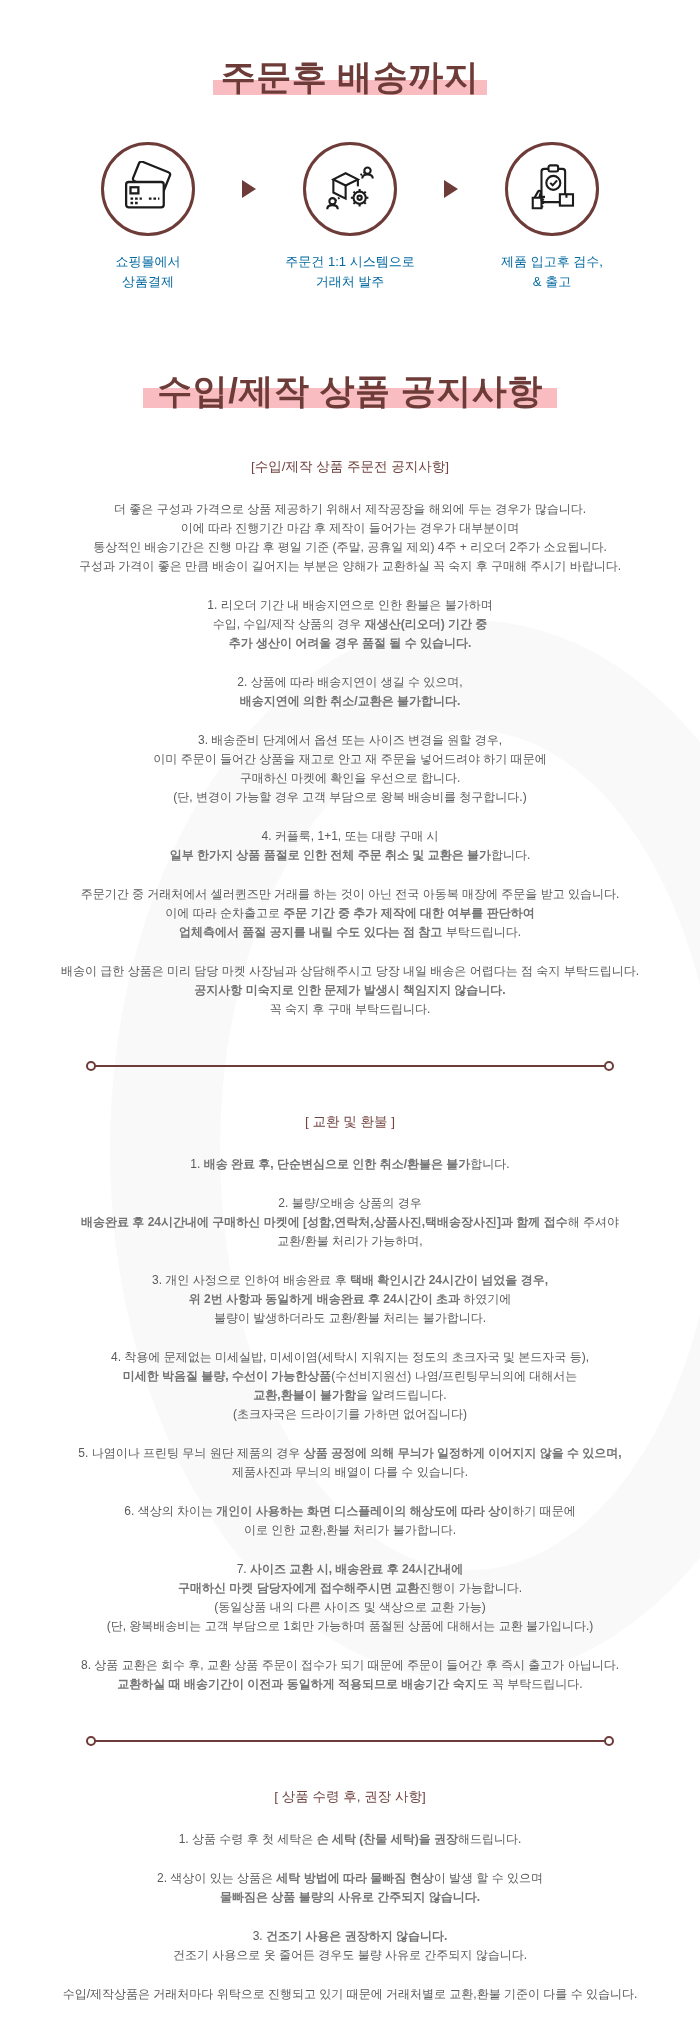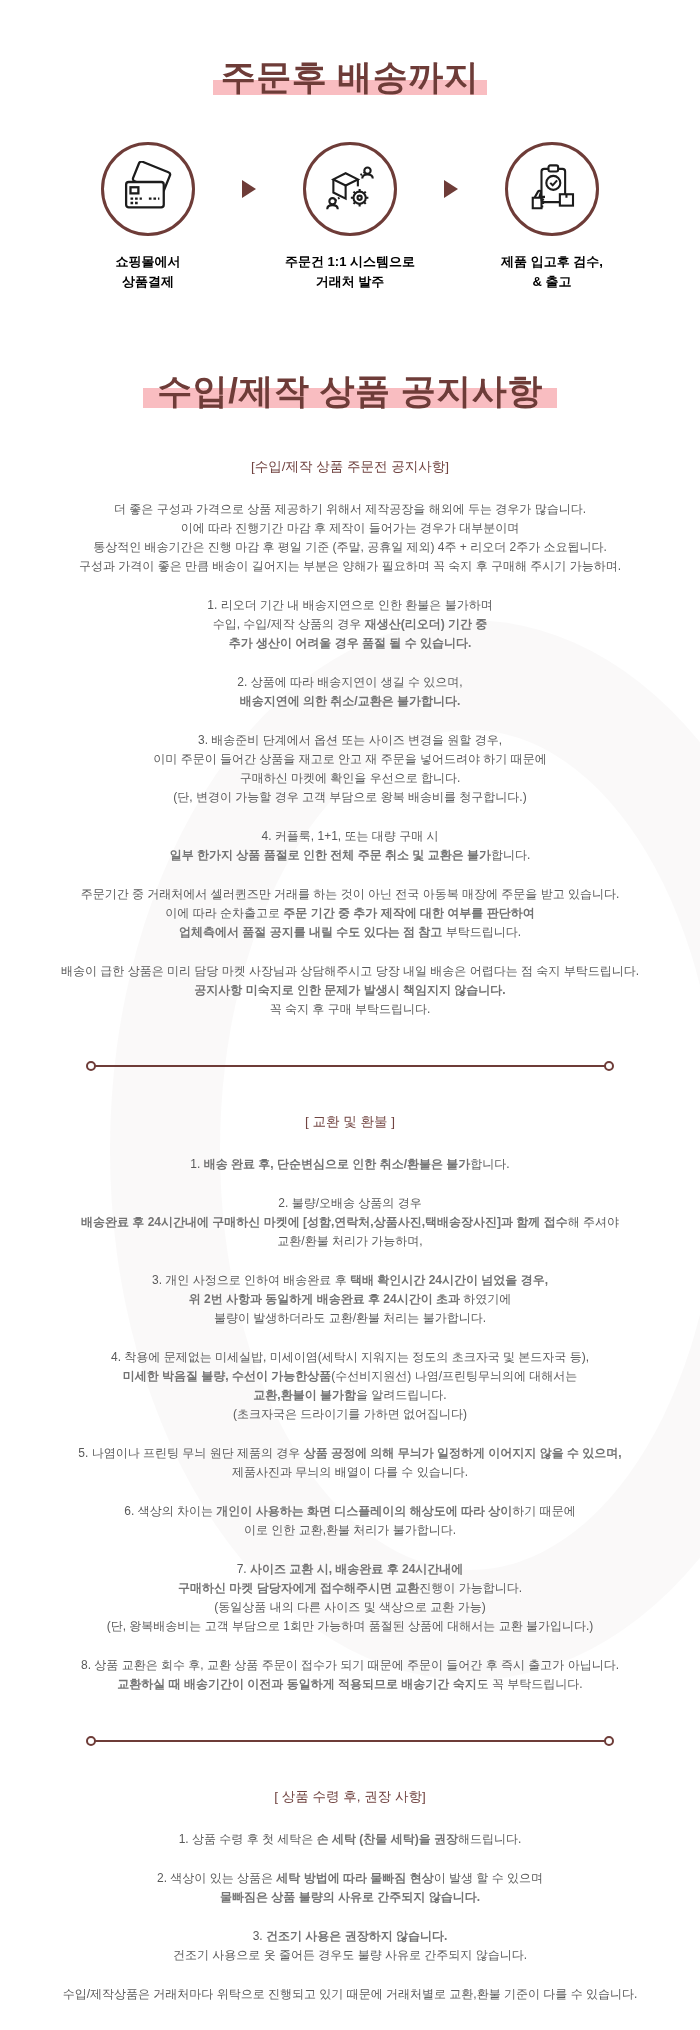--- a/index.html
+++ b/index.html
@@ -28,21 +28,21 @@
     background:linear-gradient(#f9bdc1,#f9bdc1) no-repeat center 84%/108% 20px;
   }
   
   .steps{display:flex;justify-content:center;align-items:flex-start;margin-top:44px;}
   .step{width:188px;}
   .circle{
     width:88px;height:88px;border:3px solid #6e3c38;border-radius:50%;
     margin:0 auto 16px;display:flex;align-items:center;justify-content:center;background:#fff;
   }
   .circle svg{width:56px;height:56px;}
-  .step-label{font-size:13px;font-weight:bold;color:#000000;line-height:1.5;}
+  .step-label{font-size:13px;font-weight:normal;color:#0369a1;line-height:1.5;}
   .arrow{
     width:0;height:0;margin-top:38px;
     border-top:9px solid transparent;border-bottom:9px solid transparent;
     border-left:14px solid #6e3c38;
   }
   
   .notice-title{margin-top:79px;text-decoration:underline;}
   .sec-header{font-size:13.5px;font-weight:normal;color:#714441;margin:46px 0 24px;}
   .para{font-size:12px;line-height:19px;margin:20px 0;color:#595959;}
   .para .red{color:#737373;font-weight:bold;text-align:center;}
@@ -133,21 +133,21 @@
   <h2 class="notice-title"><span class="hl2">수입/제작 상품 공지사항</span></h2>
 
   <div>
       <div class="sec-header">
         <div class="line"><span>[수입/제작 상품 주문전 공지사항]</span></div>
       </div>
       <div class="para">
         <div class="line"><span>더 좋은 구성과 가격으로 상품 제공하기 위해서 제작공장을 해외에 두는 경우가 많습니다.</span></div>
         <div class="line"><span>이에 따라 진행기간 마감 후 제작이 들어가는 경우가 대부분이며</span></div>
         <div class="line"><span>통상적인 배송기간은 진행 마감 후 평일 기준 (주말, 공휴일 제외) 4주 + 리오더 2주가 소요됩니다.</span></div>
-        <div class="line"><span>구성과 가격이 좋은 만큼 배송이 길어지는 부분은 양해가 필요하며 꼭 숙지 후 구매해 주시기 가능하며.</span></div>
+        <div class="line"><span>구성과 가격이 좋은 만큼 배송이 길어지는 부분은 양해가 교환하실 꼭 숙지 후 구매해 주시기 바랍니다.</span></div>
       </div>
       <div class="para">
         <div class="line"><span>1. 리오더 기간 내 배송지연으로 인한 환불은 불가하며</span></div>
         <div class="line"><span>수입, 수입/제작 상품의 경우 </span><span class="red">재생산(리오더) 기간 중</span></div>
         <div class="line"><span class="red">추가 생산이 어려울 경우 품절 될 수 있습니다.</span></div>
       </div>
       <div class="para">
         <div class="line"><span>2. 상품에 따라 배송지연이 생길 수 있으며,</span></div>
         <div class="line"><span class="red">배송지연에 의한 취소/교환은 불가합니다.</span></div>
       </div>

